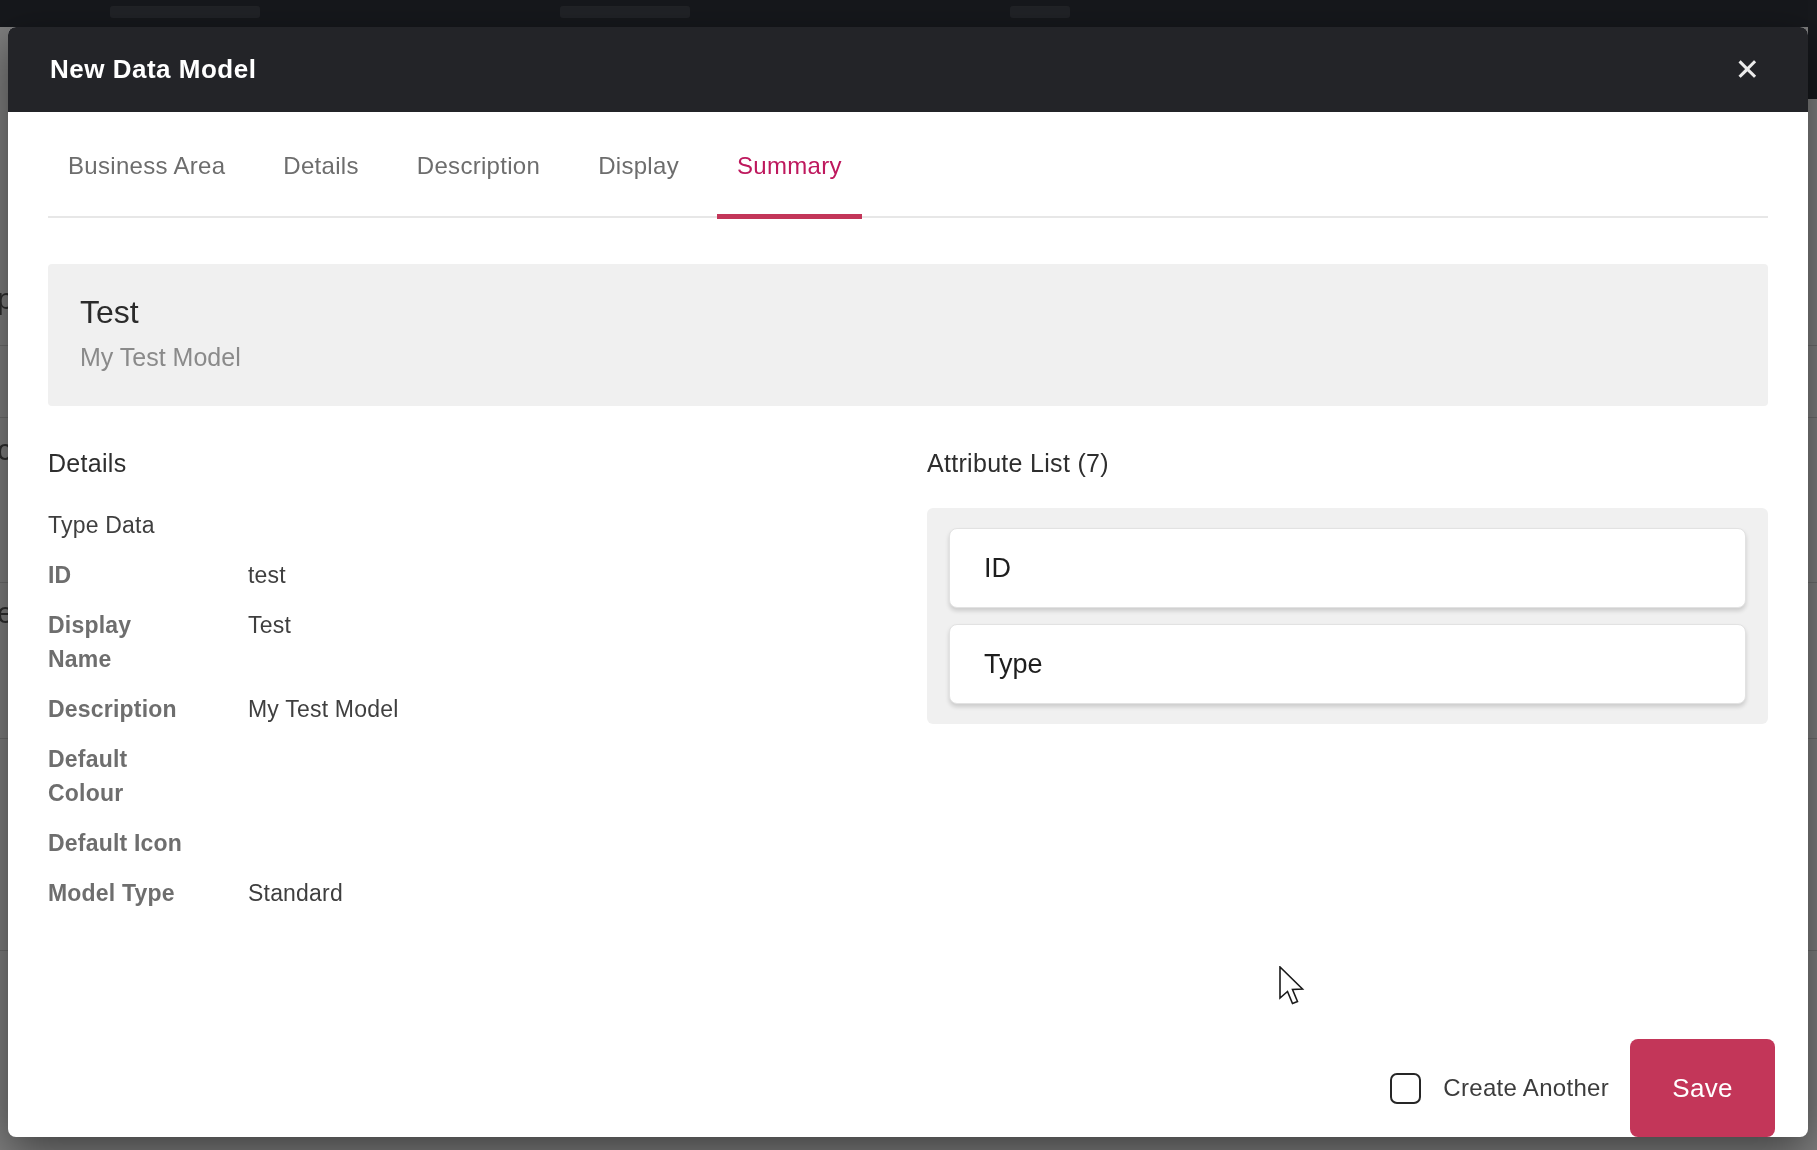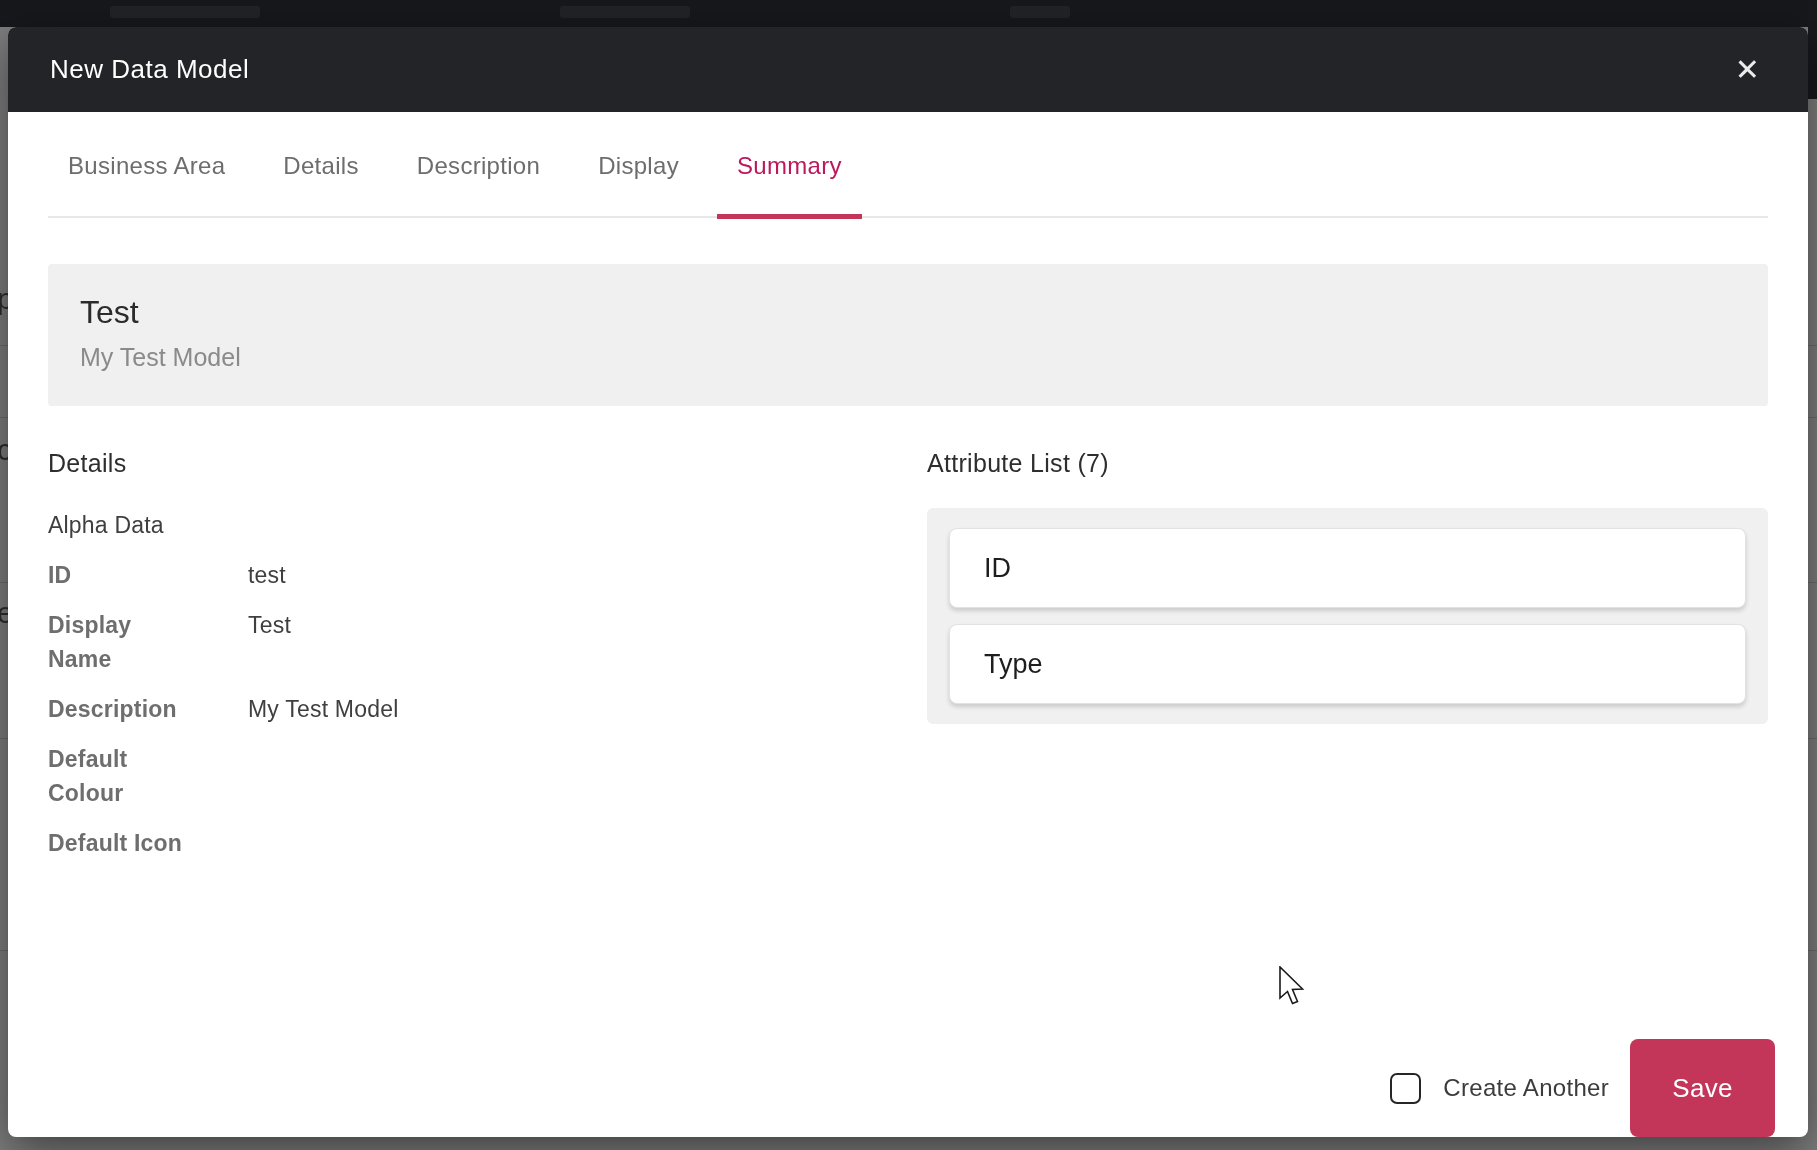--- a/index.html
+++ b/index.html
@@ -20,21 +20,21 @@
   
   .modal{
     position:absolute;left:8px;top:27px;width:1800px;height:1110px;
     background:#ffffff;border-radius:8px;overflow:hidden;
     box-shadow:0 14px 45px rgba(0,0,0,0.5);
   }
   .modal-header{
     height:85px;background:#232428;display:flex;align-items:center;
     padding:0 42px;
   }
-  .modal-title{color:#ffffff;font-size:26px;font-weight:normal;letter-spacing:0.5px;}
+  .modal-title{color:#ffffff;font-size:26px;font-weight:bold;letter-spacing:0.5px;}
   .close-btn{
     margin-left:auto;color:#ececec;font-size:30px;font-weight:normal;
     cursor:pointer;line-height:30px;padding:4px 6px;
   }
   .modal-body{padding:0 40px;position:relative;height:1025px;}
   
   .tabs{
     margin-top:40px;display:flex;border-bottom:2px solid #e7e7e7;
   }
   .tab{
@@ -128,21 +128,21 @@
     <div class="summary-banner">
       <div class="banner-title">Test</div>
       <div class="banner-subtitle">My Test Model</div>
     </div>
 
     <div class="columns">
       <div class="col-left">
         <h3 class="section-heading">Details</h3>
         <div class="details-grid">
           <div class="drow">
-            <div class="dvalue">Alpha Data</div>
+            <div class="dvalue">Type Data</div>
           </div>
           <div class="drow">
             <div class="dlabel">ID</div>
             <div class="dvalue">test</div>
           </div>
           <div class="drow">
             <div class="dlabel">Display
 Name</div>
             <div class="dvalue">Test</div>
           </div>
@@ -151,20 +151,24 @@
             <div class="dvalue">My Test Model</div>
           </div>
           <div class="drow">
             <div class="dlabel">Default
 Colour</div>
             <div class="dvalue"></div>
           </div>
           <div class="drow">
             <div class="dlabel">Default Icon</div>
             <div class="dvalue"></div>
+          </div>
+          <div class="drow">
+            <div class="dlabel">Model Type</div>
+            <div class="dvalue">Standard</div>
           </div>
         </div>
       </div>
 
       <div class="col-right">
         <h3 class="section-heading">Attribute List (7)</h3>
         <div class="attr-panel">
           <div class="attr-card">ID</div>
           <div class="attr-card">Type</div>
         </div>

